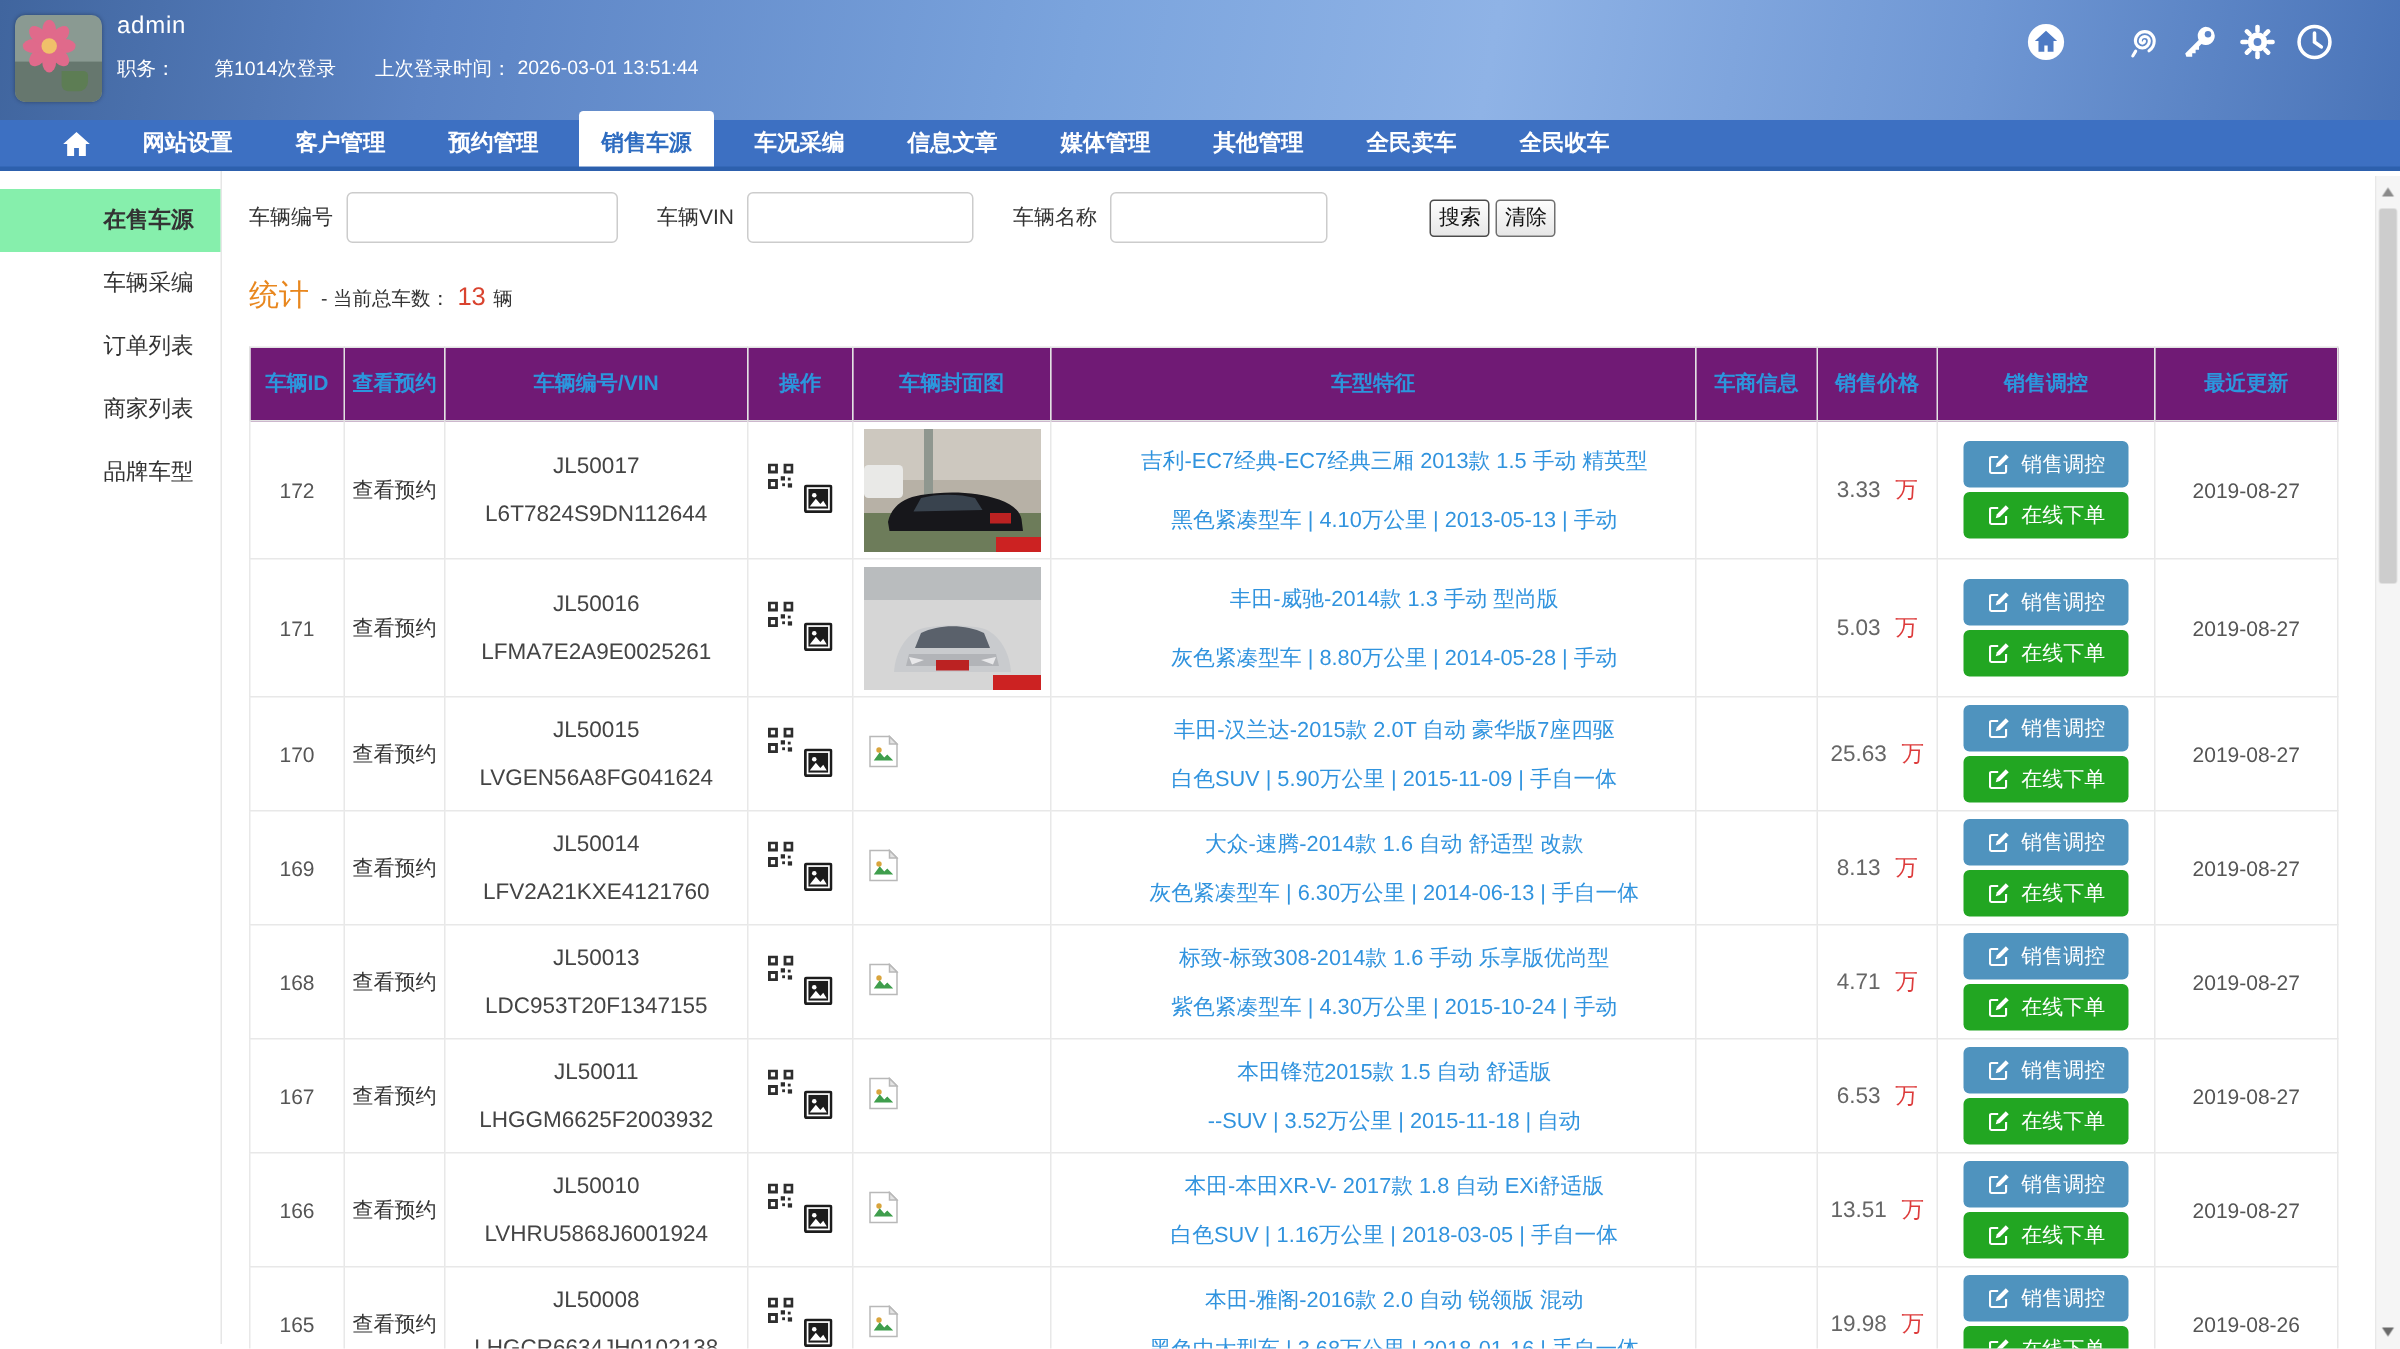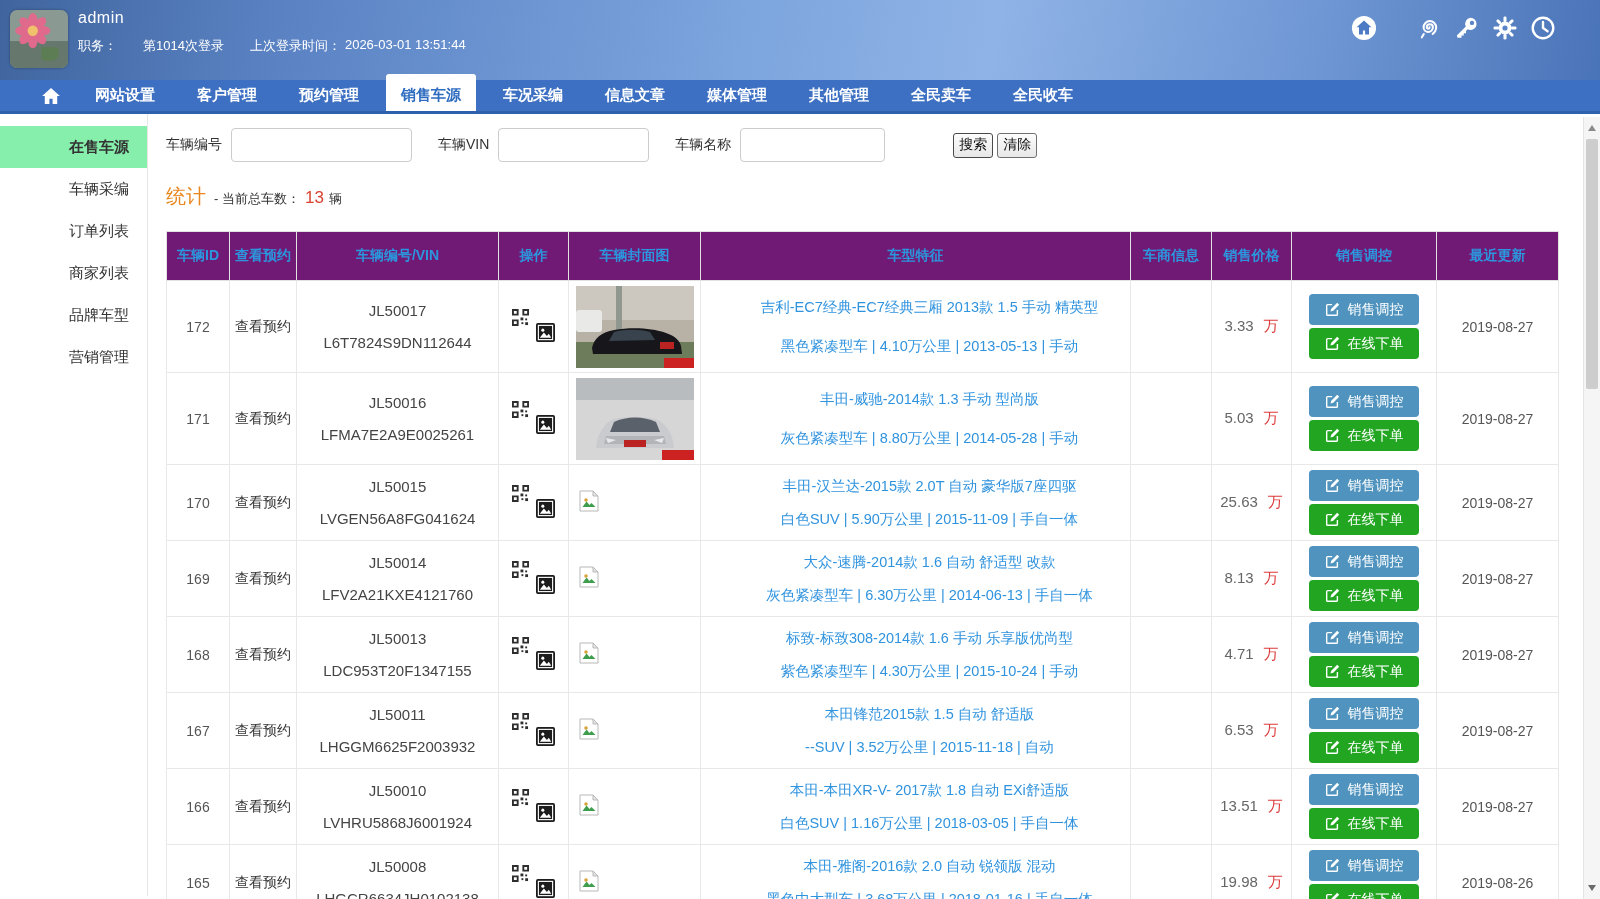--- a/index.html
+++ b/index.html
@@ -198,21 +198,20 @@
     </div>
 </div>
 
 <div class="page">
   <div class="sidebar">
       <div class="side-item active">在售车源</div>
       <div class="side-item">车辆采编</div>
       <div class="side-item">订单列表</div>
       <div class="side-item">商家列表</div>
       <div class="side-item">品牌车型</div>
-      <div class="side-item">营销管理</div>
     </div>
 
   <div class="main">
 
     <div class="search-form">
       <span class="fgroup">
         <label>车辆编号</label>
         <input class="w1" type="text" value="" style="">
       </span>
       <span class="fgroup">

